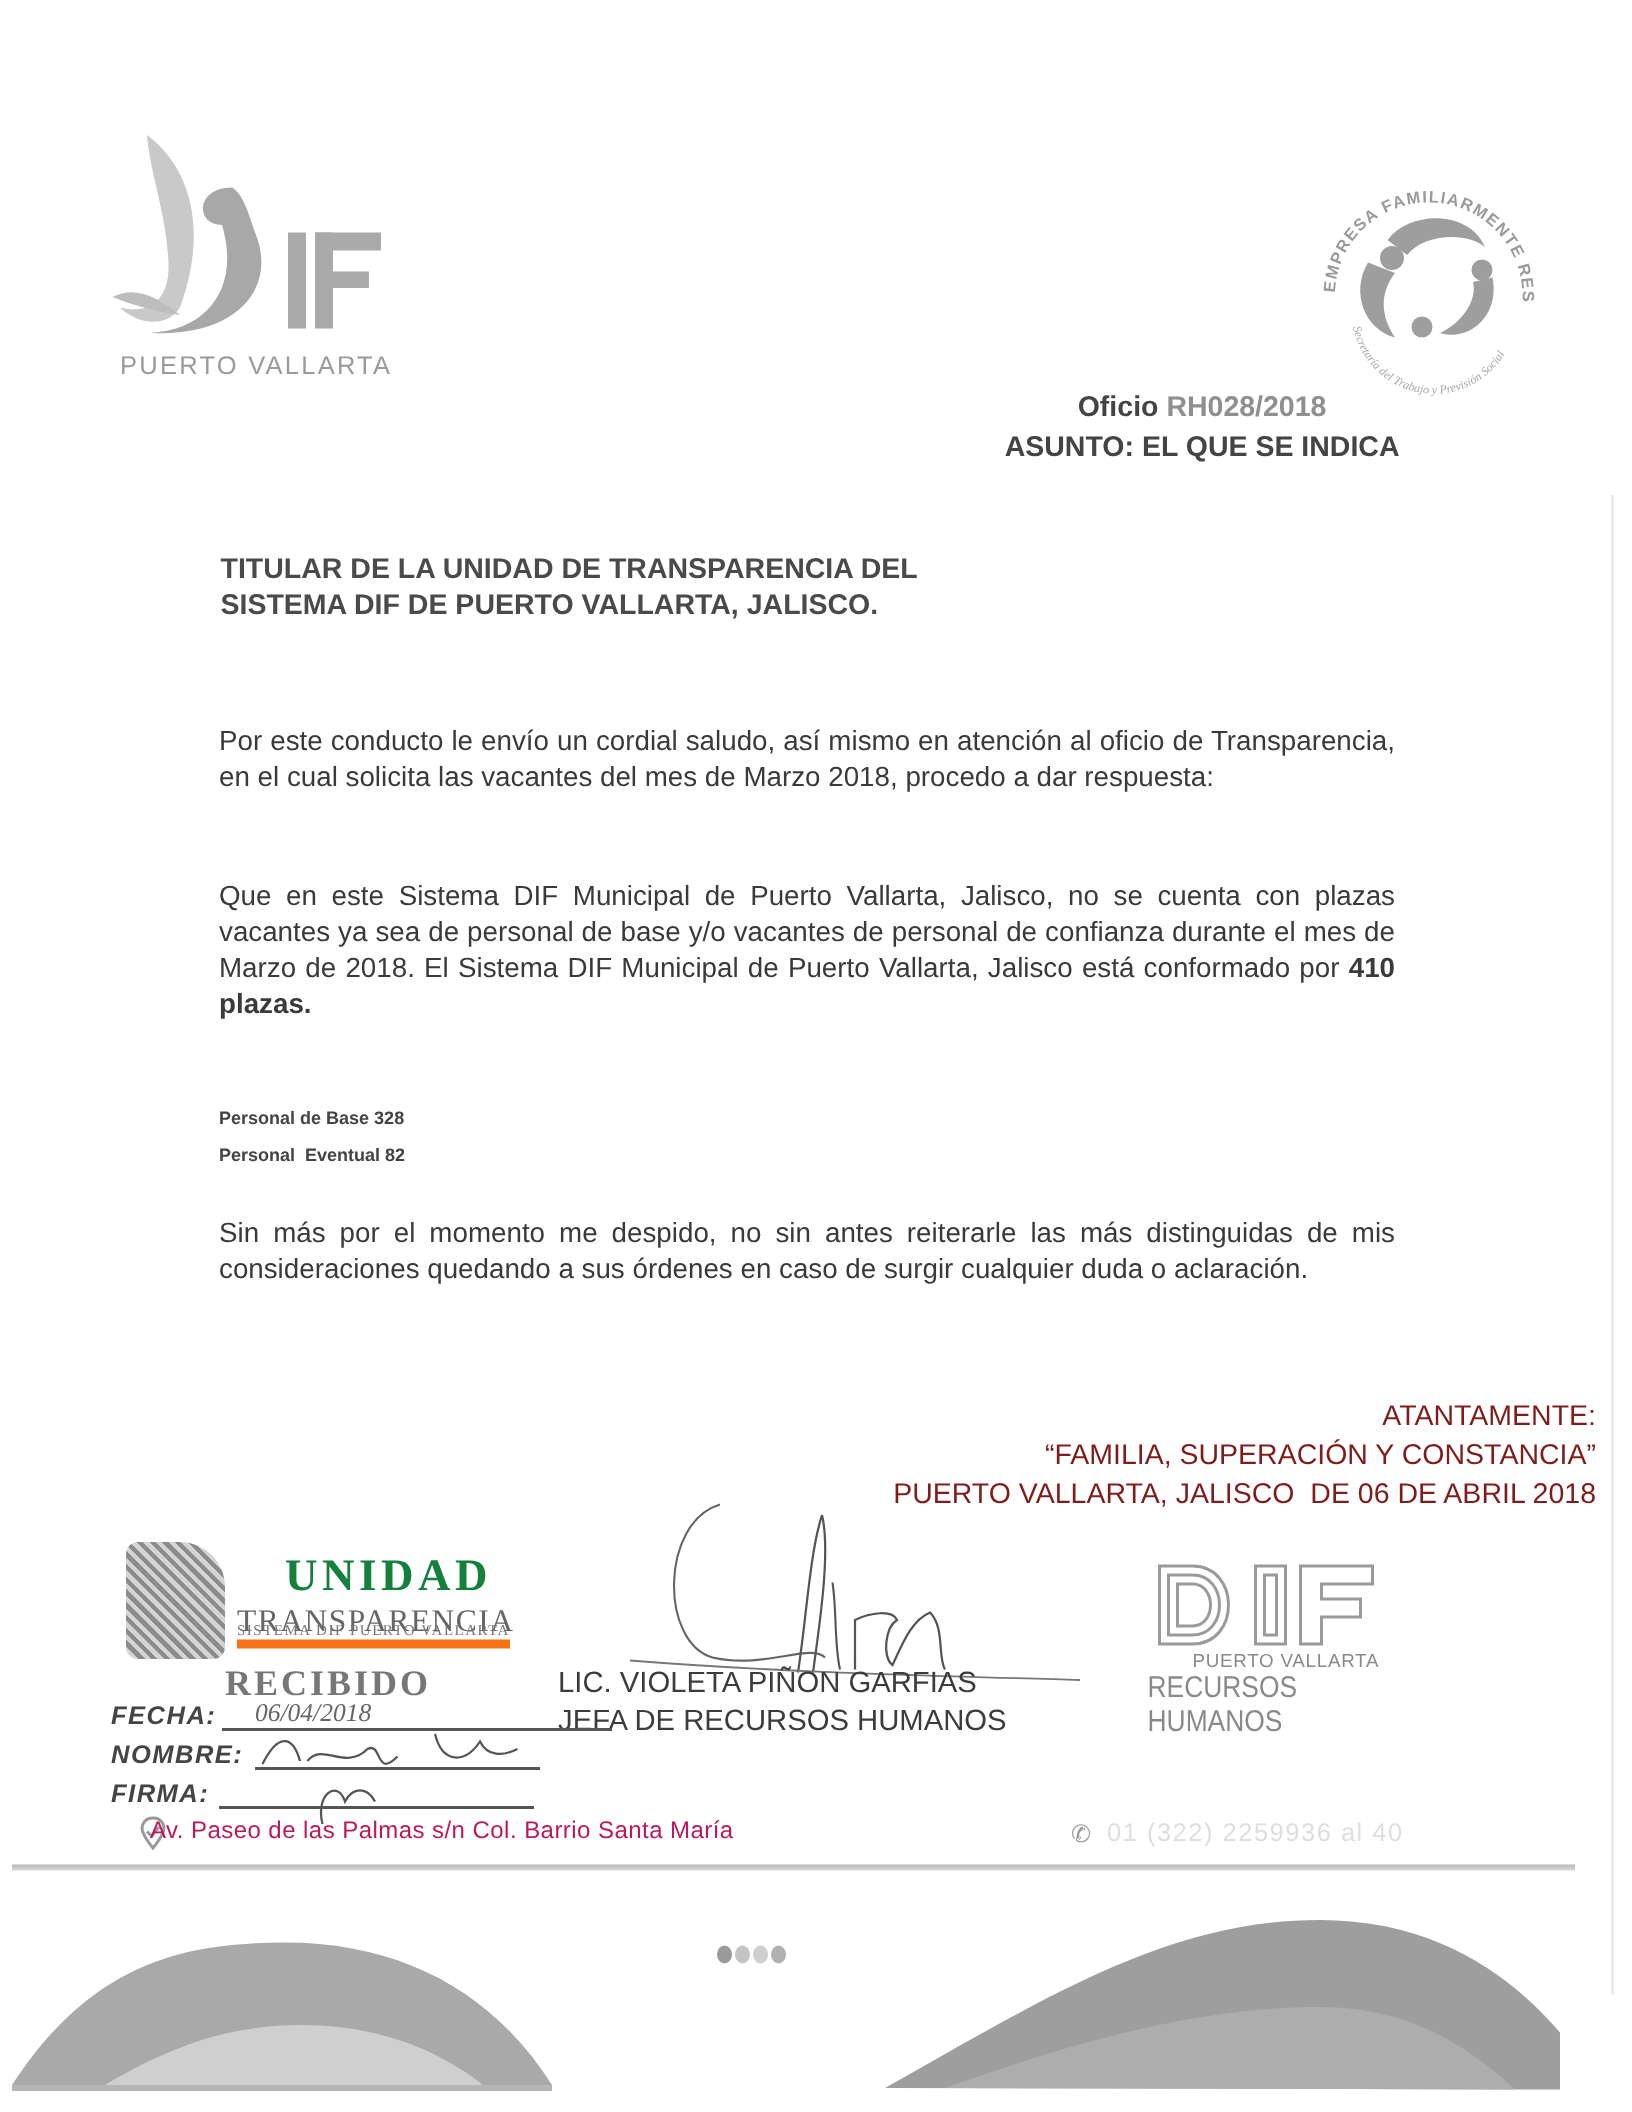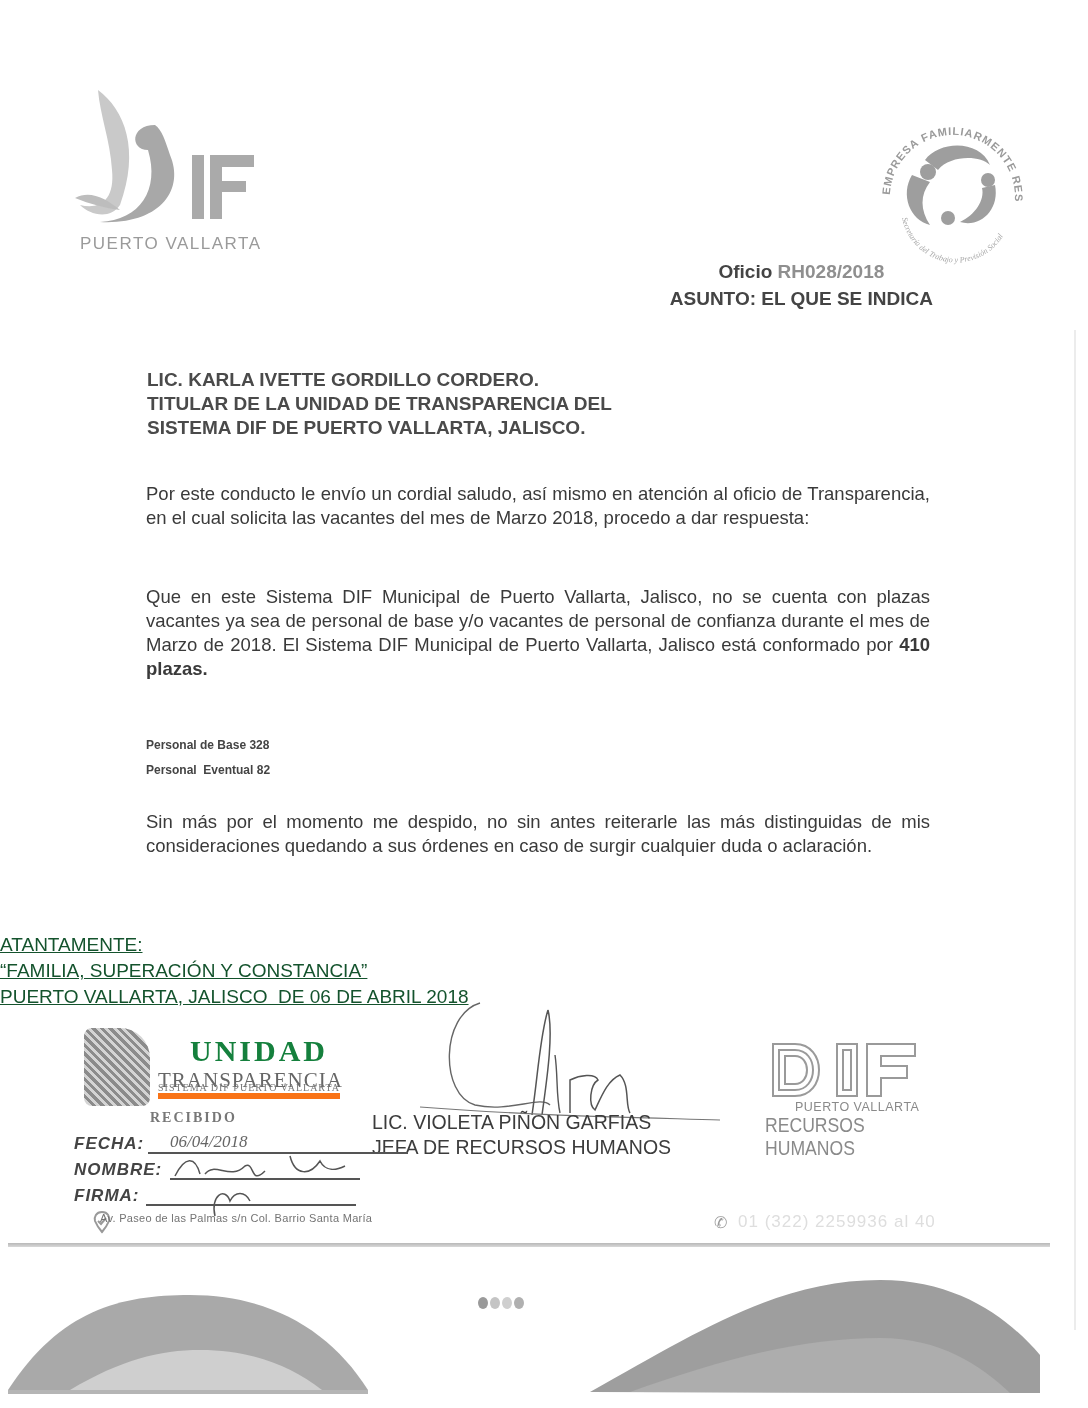--- a/index.html
+++ b/index.html
@@ -11,35 +11,35 @@
   .ref { right: 155px; top: 258px; text-align: center; font-weight: bold; font-size: 19px; line-height: 27px; color: #444; }
   .ref .code { color: #8f8f8f; }
   .recipient { left: 147px; top: 368px; font-weight: bold; font-size: 19px; line-height: 24px; color: #4a4a4a; }
   .recipient .presente { letter-spacing: 6px; }
   .para { left: 146px; width: 784px; font-size: 18.5px; line-height: 24px; text-align: justify; color: #3a3a3a; font-family: "Liberation Sans Narrow", "Liberation Sans", sans-serif; }
   .para b { font-weight: bold; }
   .p1 { top: 482px; }
   .p2 { top: 585px; }
   .staff { left: 146px; top: 733px; font-weight: bold; font-size: 12px; line-height: 25px; color: #444; }
   .p3 { top: 810px; }
-  .closing { left: 0; width: 1064px; top: 932px; text-align: left; font-size: 19px; line-height: 26px; color: #14532d; text-decoration: underline; }
+  .closing { left: 0; width: 1064px; top: 932px; text-align: right; font-size: 19px; line-height: 26px; color: #7f1d1d; }
   .stamp { left: 70px; top: 1028px; width: 300px; height: 200px; }
   .stamp .unidad { position: absolute; left: 120px; top: 6px; font-family: "Liberation Serif", serif; font-size: 30px; font-weight: bold; letter-spacing: 3px; color: #15803d; }
   .stamp .transp { position: absolute; left: 88px; top: 40px; font-family: "Liberation Serif", serif; font-size: 21px; letter-spacing: 1px; color: #666; }
   .stamp .entidad { position: absolute; left: 88px; top: 54px; font-family: "Liberation Serif", serif; font-size: 10px; letter-spacing: 1px; color: #777; border-bottom: 6px solid #f97316; }
-  .stamp .recibido { position: absolute; left: 80px; top: 82px; font-family: "Liberation Serif", serif; font-size: 14px; font-weight: bold; letter-spacing: 2px; color: #777; }
+  .stamp .recibido { position: absolute; left: 80px; top: 82px; font-family: "Liberation Serif", serif; font-size: 24px; font-weight: bold; letter-spacing: 2px; color: #777; }
   .stamp .flabel { position: absolute; left: 4px; font-weight: 900; font-style: italic; font-size: 17px; color: #444; letter-spacing: 1px; }
   .stamp .fline { position: absolute; height: 2px; background: #555; }
   .stamp .emblem { position: absolute; left: 14px; top: 0px; width: 66px; height: 78px; background: repeating-linear-gradient(45deg, #777 0 3px, #ccc 3px 6px); border-radius: 8px 30px 8px 8px; opacity: 0.85; }
   .signer { left: 372px; top: 1110px; font-size: 19.5px; line-height: 25px; color: #3c3c3c; }
   .sig { left: 420px; top: 995px; width: 300px; height: 130px; }
   .rh-logo { left: 765px; top: 1040px; width: 190px; height: 120px; }
   .rh-logo .puerto { position: absolute; left: 30px; top: 60px; font-size: 12.5px; color: #8a8a8a; letter-spacing: 0.5px; }
   .rh-logo .rrhh { position: absolute; left: 0; top: 74px; font-family: "Liberation Sans Narrow", "Liberation Sans", sans-serif; font-size: 20px; color: #8a8a8a; letter-spacing: 0; transform: scaleX(0.88); transform-origin: left; }
-  .footer-addr { left: 100px; top: 1212px; font-size: 11px; color: #737373; letter-spacing: 0.3px; }
+  .footer-addr { left: 100px; top: 1212px; font-size: 16px; color: #be185d; letter-spacing: 0.3px; }
   .footer-phone { left: 718px; top: 1212px; font-size: 17px; color: #dedede; letter-spacing: 1px; }
   .footer-rule { left: 8px; top: 1243px; width: 1042px; height: 4px; background: linear-gradient(#b8b8b8, #d8d8d8); }
   .dots { left: 478px; top: 1297px; display: flex; gap: 2px; }
   .dot { width: 10px; height: 12px; border-radius: 50%; }
   .side-edge { left: 1074px; top: 330px; width: 2px; height: 1000px; background: #ececec; }
 </style>
 </head>
 <body>
 
 <div class="abs logo-left">
@@ -74,21 +74,20 @@
 
 <div class="abs ref">
   <div>
     <span>Oficio</span>
     <span class="code">RH028/2018</span>
   </div>
   <div>ASUNTO: EL QUE SE INDICA</div>
 </div>
 
 <div class="abs recipient">
-  <div>LIC. KARLA IVETTE GORDILLO CORDERO.</div>
   <div>TITULAR DE LA UNIDAD DE TRANSPARENCIA DEL</div>
   <div>SISTEMA DIF DE PUERTO VALLARTA, JALISCO.</div>
 </div>
 
 <div class="abs para p1">Por este conducto le envío un cordial saludo, así mismo en atención al oficio de Transparencia, en el cual solicita las vacantes del mes de Marzo 2018, procedo a dar respuesta:</div>
 
 <div class="abs para p2">
   <span>Que en este Sistema DIF Municipal de Puerto Vallarta, Jalisco, no se cuenta con plazas vacantes ya sea de personal de base y/o vacantes de personal de confianza durante el mes de Marzo de 2018. El Sistema DIF Municipal de Puerto Vallarta, Jalisco está conformado por</span>
   <b>410 plazas.</b>
 </div>

